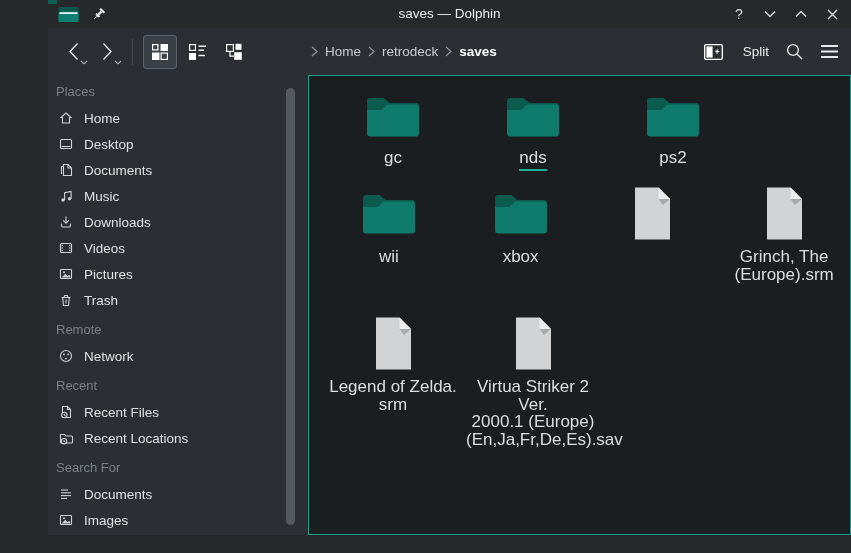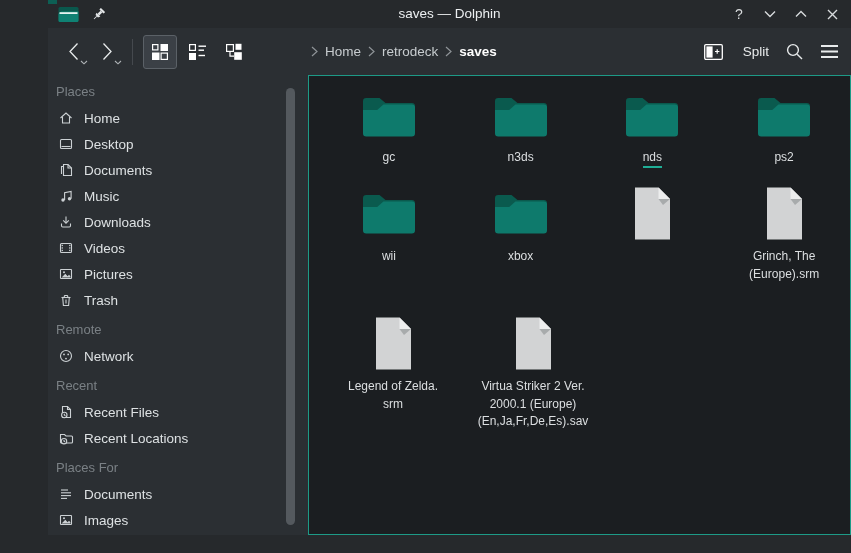--- a/index.html
+++ b/index.html
@@ -50,21 +50,21 @@
                        background:#54595e; border-radius:4.5px; }
 
   .view { flex:1; background:#1b1e21; border:1px solid #1d9a87; padding:13px 0 0 14px;
           overflow:hidden; }
   .row { display:flex; }
   .row-1 { min-height:95px; }
   .row-2, .row-3 { min-height:130px; }
   .cell { width:140px; display:flex; flex-direction:column; align-items:center; }
   .icon-box { height:58px; display:flex; align-items:center; justify-content:center; }
   .row-1 .icon-box { height:54px; }
-  .item-label { margin-top:6px; font-size:12px; line-height:17.5px; color:#dcdfe1;
+  .item-label { margin-top:6px; font-size:17px; line-height:17.5px; color:#dcdfe1;
                 text-align:center; white-space:pre-line; max-width:134px; }
   .hover-underline { border-bottom:2px solid #1fae96; padding-bottom:2px; }
 
   svg { display:block; }
   .stroke-ic { stroke:#ccd1d4; fill:none; stroke-width:1.1; }
   .fill-ic  { fill:#ccd1d4; stroke:none; }
 </style>
 </head>
 <body>
 
@@ -327,21 +327,21 @@
         <span class="ic">
           <svg width="16" height="16" viewBox="0 0 16 16">
               <path d="M2.5 4.5 H6.5 L8 6 H13.5 Q14.5 6 14.5 7 V12 Q14.5 13 13.5 13 H3.5 Q2.5 13 2.5 12 Z" class="stroke-ic"></path>
               <circle cx="6" cy="11.2" r="2.7" fill="#2b2f33" stroke="#ccd1d4" stroke-width="1.1"></circle>
               <path d="M6 9.9 V11.2 L7.1 11.9" class="stroke-ic"></path>
             </svg>
         </span>
         <span>Recent Locations</span>
       </div>
 
-      <div class="section-header gap">Places For</div>
+      <div class="section-header gap">Search For</div>
       <div class="side-item">
         <span class="ic">
           <svg width="16" height="16" viewBox="0 0 16 16" class="stroke-ic" stroke-width="1.2">
               <path d="M3 4 H10"></path>
               <path d="M3 6.8 H13"></path>
               <path d="M3 9.6 H13"></path>
               <path d="M3 12.4 H9"></path>
             </svg>
         </span>
         <span>Documents</span>
@@ -382,29 +382,20 @@
           </div>
           <div class="item-label"><span>gc</span></div>
         </div>
         <div class="cell">
           <div class="icon-box">
             <svg width="58" height="47" viewBox="0 0 58 47">
                 <path d="M3 30 V8.2 Q3 5 6.2 5 H19.5 L25.5 10 H51.8 Q55 10 55 13.2 V30 Z" fill="#0a5a4e"></path>
                 <path d="M6.2 43.5 Q3 43.5 3 40.3 V17 H17.2 L23.4 11.4 H51.8 Q55 11.4 55 14.6 V40.3 Q55 43.5 51.8 43.5 Z" fill="#0e7a6c"></path>
               </svg>
           </div>
-          <div class="item-label"><span>n3ds</span></div>
-        </div>
-        <div class="cell">
-          <div class="icon-box">
-            <svg width="58" height="47" viewBox="0 0 58 47">
-                <path d="M3 30 V8.2 Q3 5 6.2 5 H19.5 L25.5 10 H51.8 Q55 10 55 13.2 V30 Z" fill="#0a5a4e"></path>
-                <path d="M6.2 43.5 Q3 43.5 3 40.3 V17 H17.2 L23.4 11.4 H51.8 Q55 11.4 55 14.6 V40.3 Q55 43.5 51.8 43.5 Z" fill="#0e7a6c"></path>
-              </svg>
-          </div>
           <div class="item-label"><span class="hover-underline">nds</span></div>
         </div>
         <div class="cell">
           <div class="icon-box">
             <svg width="58" height="47" viewBox="0 0 58 47">
                 <path d="M3 30 V8.2 Q3 5 6.2 5 H19.5 L25.5 10 H51.8 Q55 10 55 13.2 V30 Z" fill="#0a5a4e"></path>
                 <path d="M6.2 43.5 Q3 43.5 3 40.3 V17 H17.2 L23.4 11.4 H51.8 Q55 11.4 55 14.6 V40.3 Q55 43.5 51.8 43.5 Z" fill="#0e7a6c"></path>
               </svg>
           </div>
           <div class="item-label"><span>ps2</span></div>

